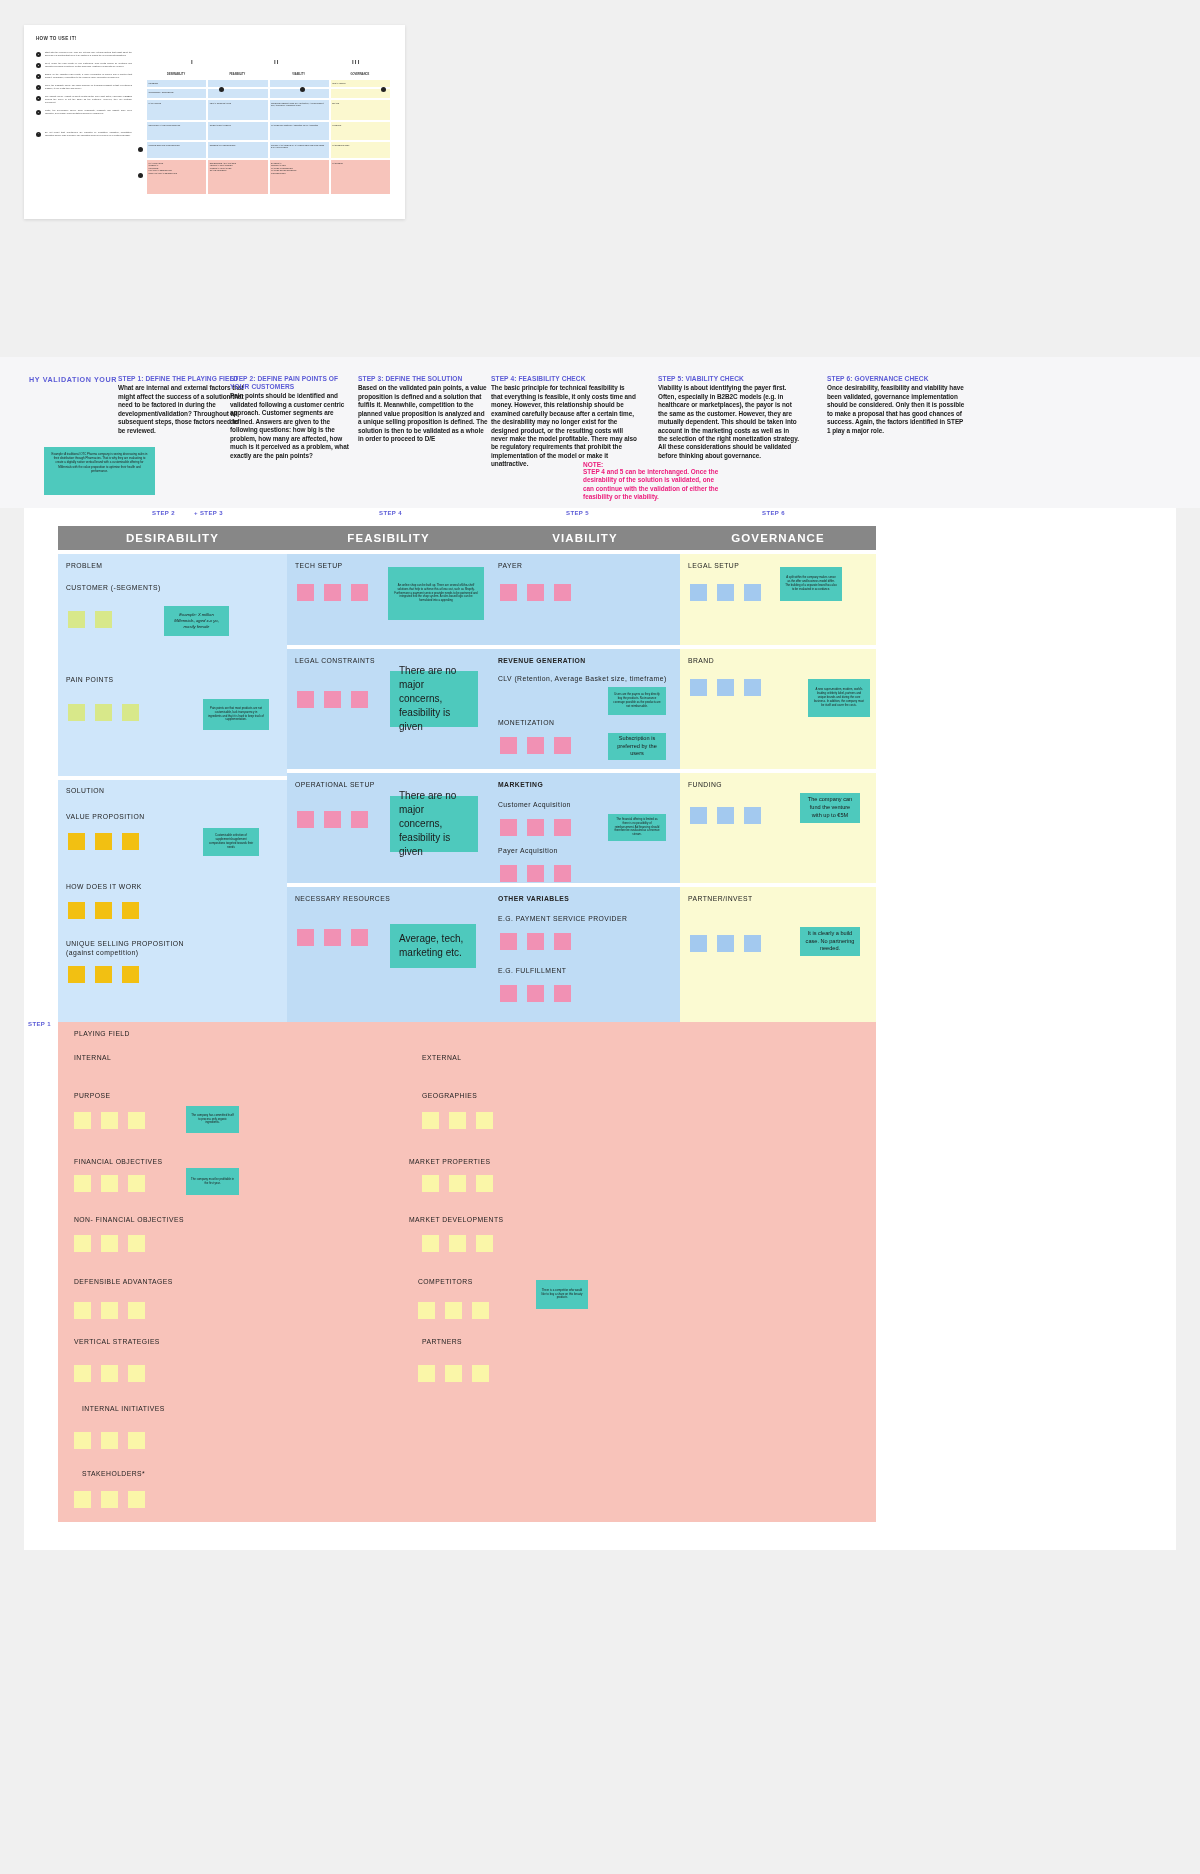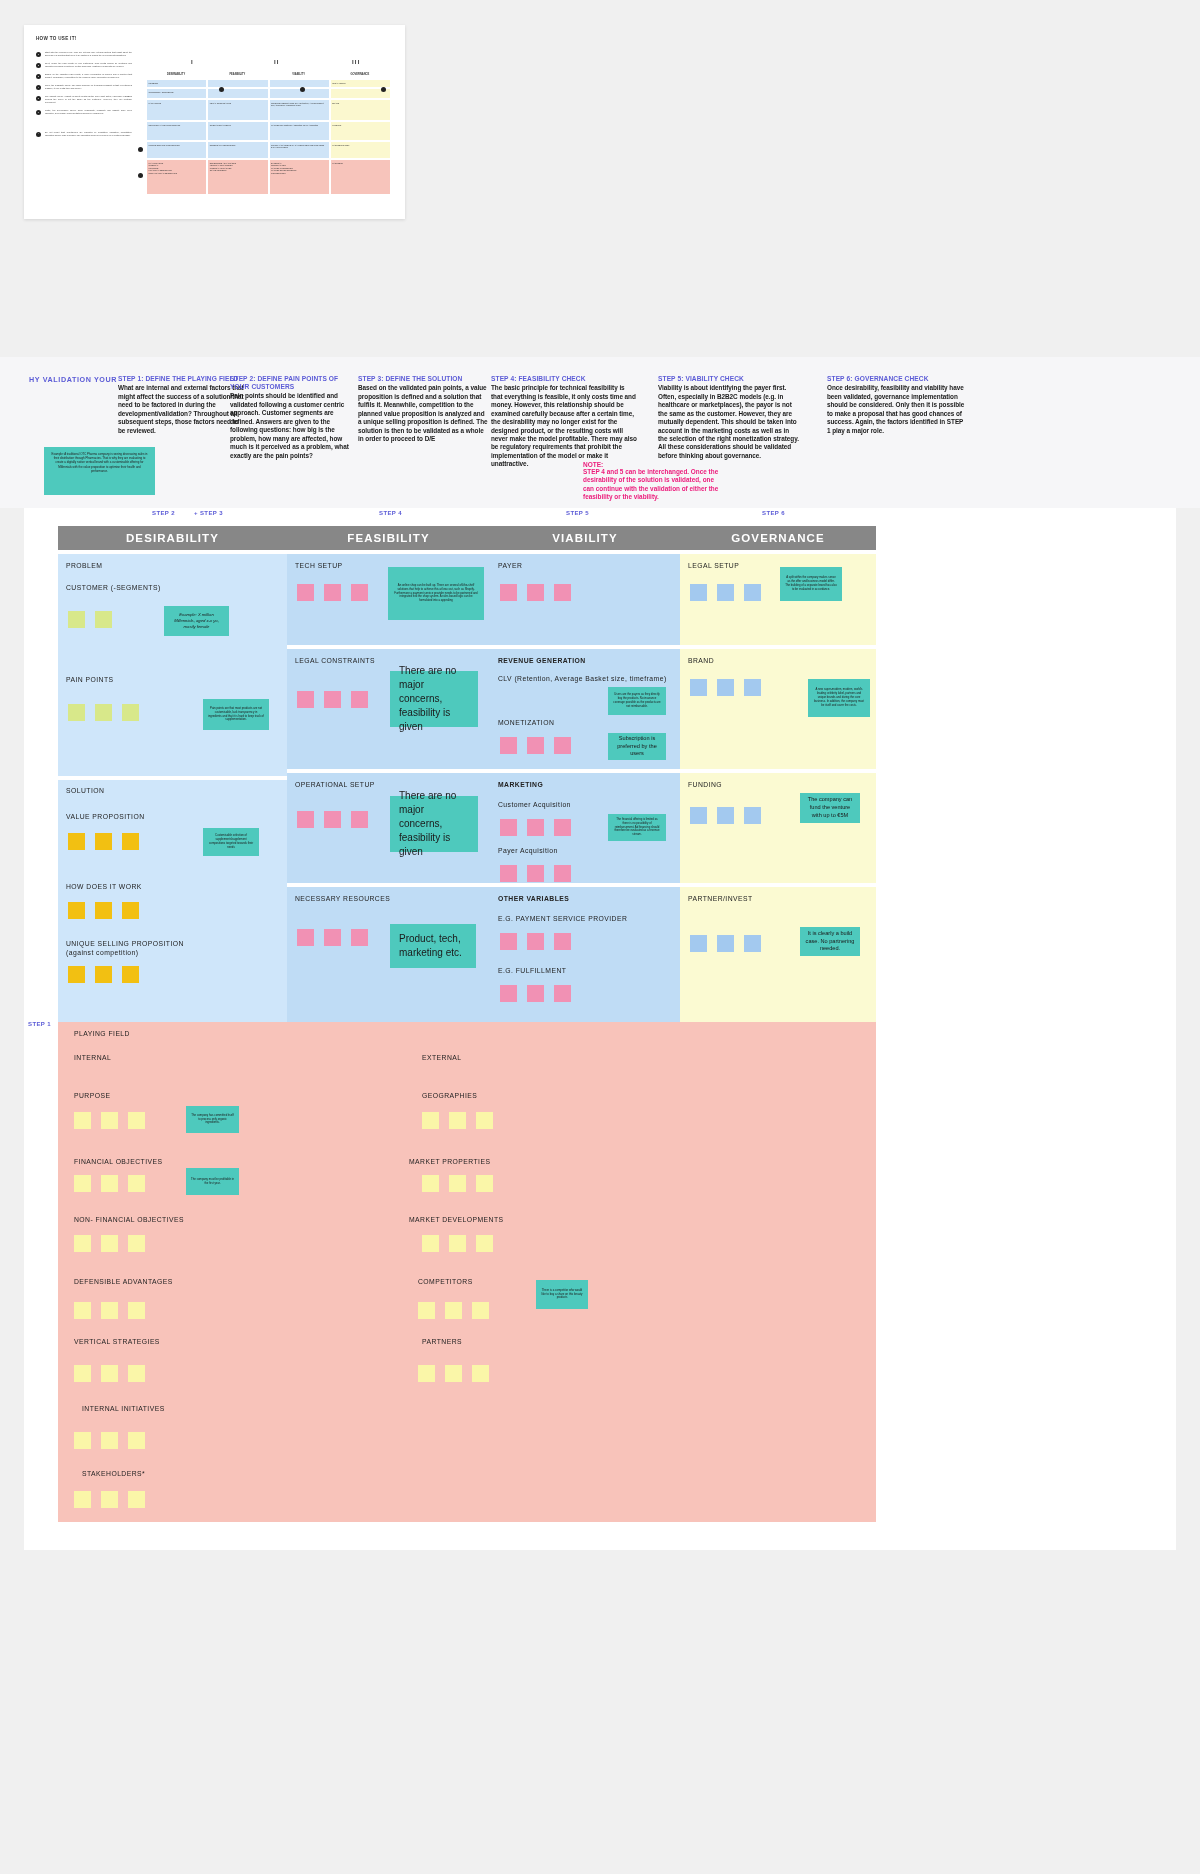--- a/index.html
+++ b/index.html
@@ -342,21 +342,21 @@
       <div class="sticky s-pink" style="left:37px; top:38px;"></div>
       <div class="sticky s-pink" style="left:64px; top:38px;"></div>
       <div class="gnote big" style="left:103px; top:23px; width:88px; height:56px;">There are no major concerns, feasibility is given</div>
     </div>
 
     <div class="panel p-blue" style="left:263px; top:379px; width:203px; height:138px;">
       <div class="sect-label" style="left:8px; top:8px;">NECESSARY RESOURCES</div>
       <div class="sticky s-pink" style="left:10px; top:42px;"></div>
       <div class="sticky s-pink" style="left:37px; top:42px;"></div>
       <div class="sticky s-pink" style="left:64px; top:42px;"></div>
-      <div class="gnote big" style="left:103px; top:37px; width:86px; height:44px;">Product, tech, marketing etc.</div>
+      <div class="gnote big" style="left:103px; top:37px; width:86px; height:44px;">Average, tech, marketing etc.</div>
     </div>
 
     <div class="panel p-blue" style="left:466px; top:46px; width:190px; height:91px;">
       <div class="sect-label" style="left:8px; top:8px;">PAYER</div>
       <div class="sticky s-pink" style="left:10px; top:30px;"></div>
       <div class="sticky s-pink" style="left:37px; top:30px;"></div>
       <div class="sticky s-pink" style="left:64px; top:30px;"></div>
     </div>
 
     <div class="panel p-blue" style="left:466px; top:141px; width:190px; height:120px;">

